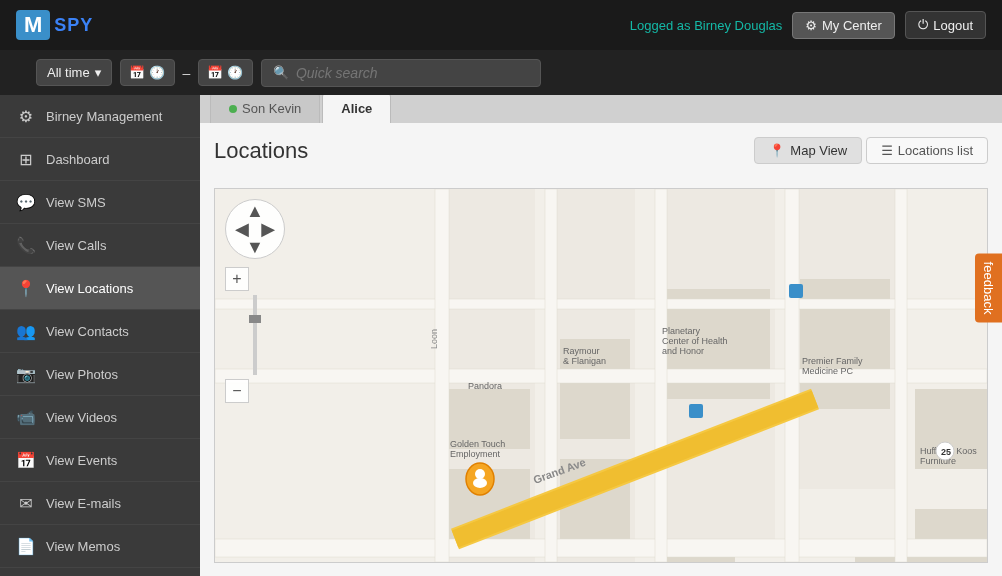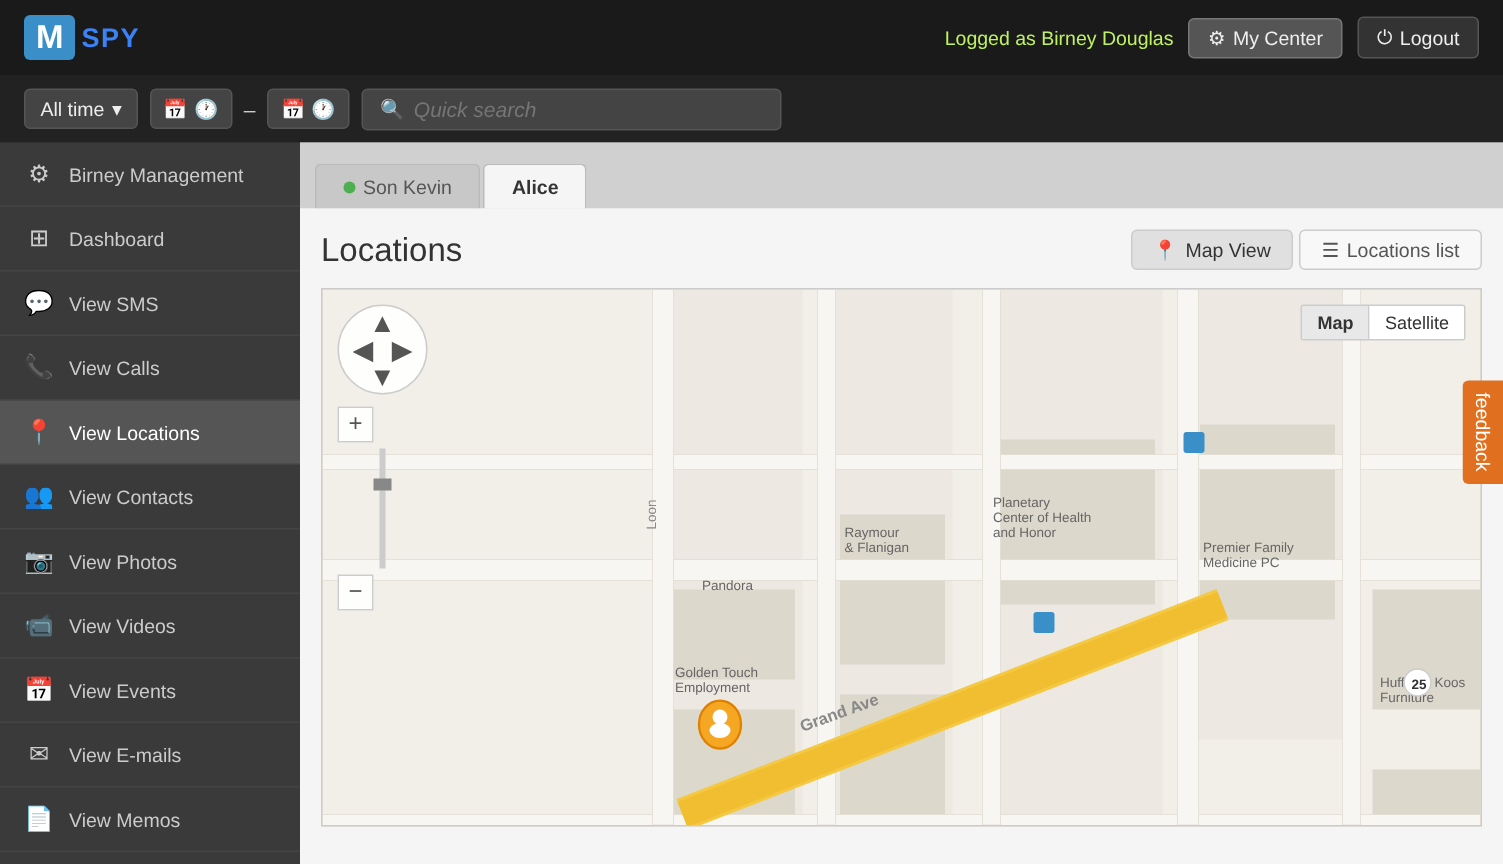--- a/index.html
+++ b/index.html
@@ -32,21 +32,21 @@
       font-size: 18px;
       font-weight: bold;
       letter-spacing: 1px;
     }
     .header-right {
       display: flex;
       align-items: center;
       gap: 10px;
     }
     .logged-as {
-      color: #bef264;
+      color: #14b8a6;
       font-size: 13px;
     }
     .my-account-btn {
       background: #555;
       color: #eee;
       border: 1px solid #777;
       padding: 5px 12px;
       border-radius: 4px;
       font-size: 13px;
       cursor: pointer;
@@ -80,20 +80,21 @@
       background: #444;
       color: #eee;
       border: 1px solid #555;
       padding: 5px 10px;
       border-radius: 4px;
       font-size: 13px;
       cursor: pointer;
       display: flex;
       align-items: center;
       gap: 5px;
+      margin-left: 20px;
     }
     .date-input {
       background: #444;
       color: #eee;
       border: 1px solid #555;
       padding: 5px 8px;
       border-radius: 4px;
       font-size: 13px;
       display: flex;
       align-items: center;
@@ -158,21 +159,21 @@
       display: flex;
       flex-direction: column;
     }
 
     
     #tabs {
       background: #d0d0d0;
       display: flex;
       align-items: flex-end;
       padding: 0 0 0 10px;
-      height: 44px;
+      height: 28px;
     }
     .tab {
       padding: 7px 18px;
       font-size: 13px;
       cursor: pointer;
       border-radius: 4px 4px 0 0;
       border: 1px solid #bbb;
       border-bottom: none;
       background: #c8c8c8;
       color: #555;
@@ -199,21 +200,21 @@
     #page-content {
       flex: 1;
       background: #f5f5f5;
       padding: 14px;
       overflow: hidden;
     }
     .page-header {
       display: flex;
       align-items: center;
       justify-content: space-between;
-      margin-bottom: 12px;
+      margin-bottom: 24px;
     }
     .page-title {
       font-size: 22px;
       color: #333;
       font-weight: normal;
     }
     .view-toggle {
       display: flex;
       gap: 4px;
     }
@@ -605,23 +606,18 @@
           </div>
           <div class="zoom-controls">
             <div class="zoom-btn">+</div>
             <div class="zoom-slider">
               <div class="zoom-handle"></div>
             </div>
             <div class="zoom-btn">−</div>
           </div>
         </div>
 
-        <div class="map-type-controls">
-          <button class="map-type-btn active">Map</button>
-          <div class="map-type-sep"></div>
-          <button class="map-type-btn">Satellite</button>
-        </div>
       </div>
     </div>
   </div>
 </div>
 
 <div id="feedback-tab" style="position:fixed; right:0; top:50%; transform:translateY(-50%); background:#e07020; color:white; padding:8px 6px; font-size:13px; cursor:pointer; border-radius:4px 0 0 4px; writing-mode:vertical-rl; text-orientation:mixed; z-index:100;">feedback</div>
 
 </body></html>

